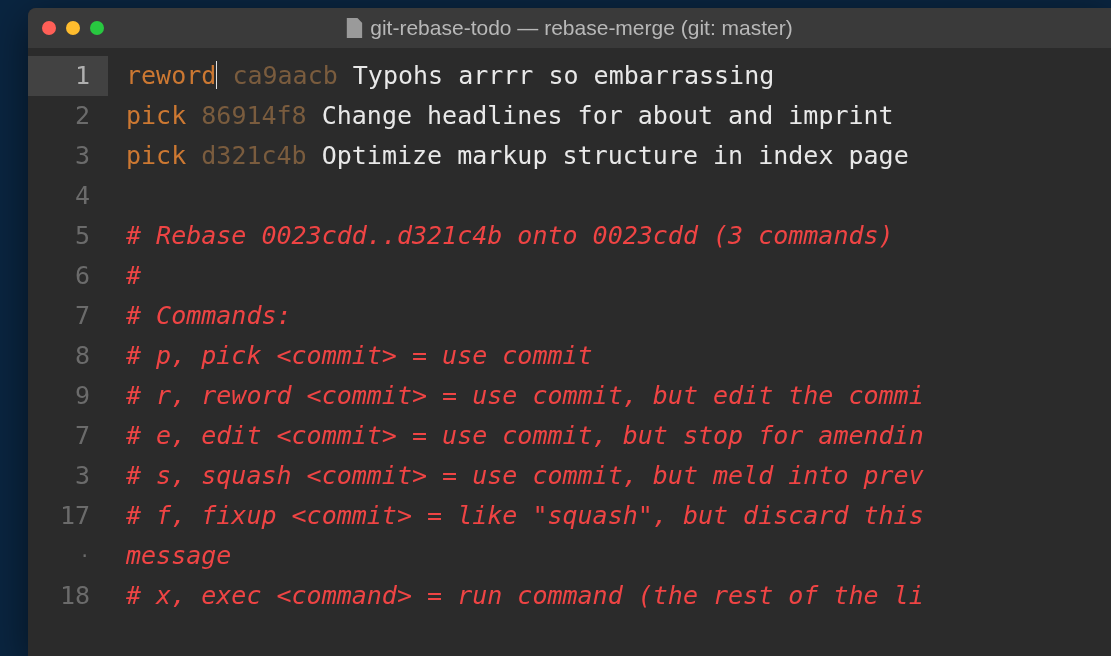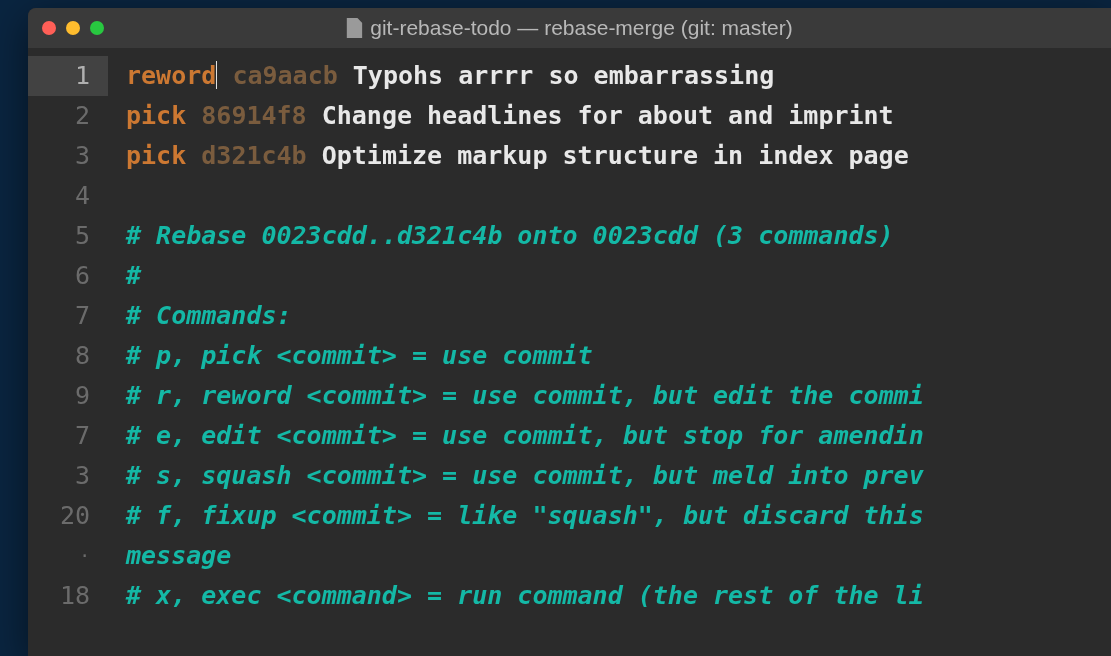--- a/index.html
+++ b/index.html
@@ -94,26 +94,25 @@
     .code {
       padding: 8px 0 0 18px;
       white-space: pre;
       color: #e0e0e0;
       flex: 1;
       overflow: hidden;
     }
     .code .line {
       display: block;
       height: 40px;
-      font-weight: bold;
     }
     .cmd { color: #cc7832; }
     .hash { color: #7a5c3e; }
     .msg { color: #e8e8e8; }
-    .comment { color: #14b8a6; font-style: italic; }
+    .comment { color: #ef4444; font-style: italic; }
     .cursor {
       display: inline-block;
       width: 1px;
       height: 28px;
       background: #e0e0e0;
       vertical-align: middle;
       margin-bottom: 4px;
     }
   </style>
 </head>
@@ -138,19 +137,19 @@
         <span class="ln">2</span>
         <span class="ln">3</span>
         <span class="ln">4</span>
         <span class="ln">5</span>
         <span class="ln">6</span>
         <span class="ln">7</span>
         <span class="ln">8</span>
         <span class="ln">9</span>
         <span class="ln">7</span>
         <span class="ln">3</span>
-        <span class="ln">20</span>
+        <span class="ln">17</span>
         <span class="ln dot">·</span>
         <span class="ln">18</span>
       </div>
     <div class="code" id="code"><span class="line"><span class="cmd">reword</span><span class="cursor"></span> <span class="hash">ca9aacb</span> <span class="msg">Typohs arrrr so embarrassing</span></span><span class="line"><span class="cmd">pick</span> <span class="hash">86914f8</span> <span class="msg">Change headlines for about and imprint</span></span><span class="line"><span class="cmd">pick</span> <span class="hash">d321c4b</span> <span class="msg">Optimize markup structure in index page</span></span><span class="line">&nbsp;</span><span class="line"><span class="comment"># Rebase 0023cdd..d321c4b onto 0023cdd (3 commands)</span></span><span class="line"><span class="comment">#</span></span><span class="line"><span class="comment"># Commands:</span></span><span class="line"><span class="comment"># p, pick &lt;commit&gt; = use commit</span></span><span class="line"><span class="comment"># r, reword &lt;commit&gt; = use commit, but edit the commi</span></span><span class="line"><span class="comment"># e, edit &lt;commit&gt; = use commit, but stop for amendin</span></span><span class="line"><span class="comment"># s, squash &lt;commit&gt; = use commit, but meld into prev</span></span><span class="line"><span class="comment"># f, fixup &lt;commit&gt; = like "squash", but discard this</span></span><span class="line"><span class="comment">message</span></span><span class="line"><span class="comment"># x, exec &lt;command&gt; = run command (the rest of the li</span></span></div>
   </div>
 </div>
 
 </body></html>

